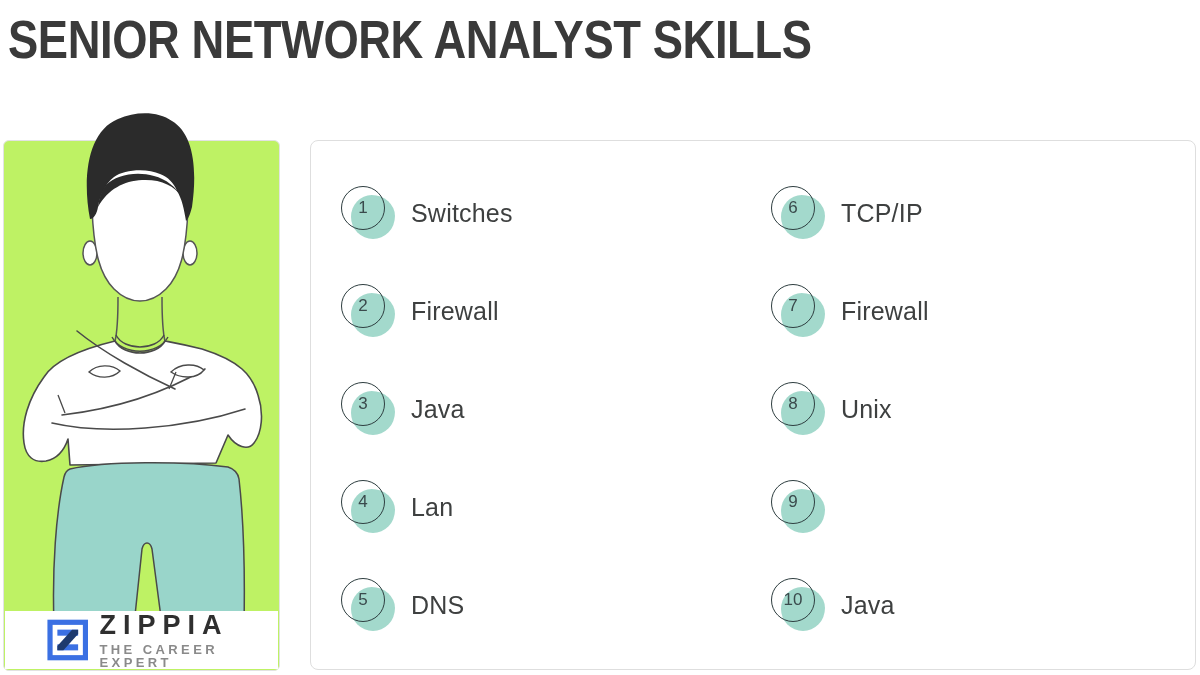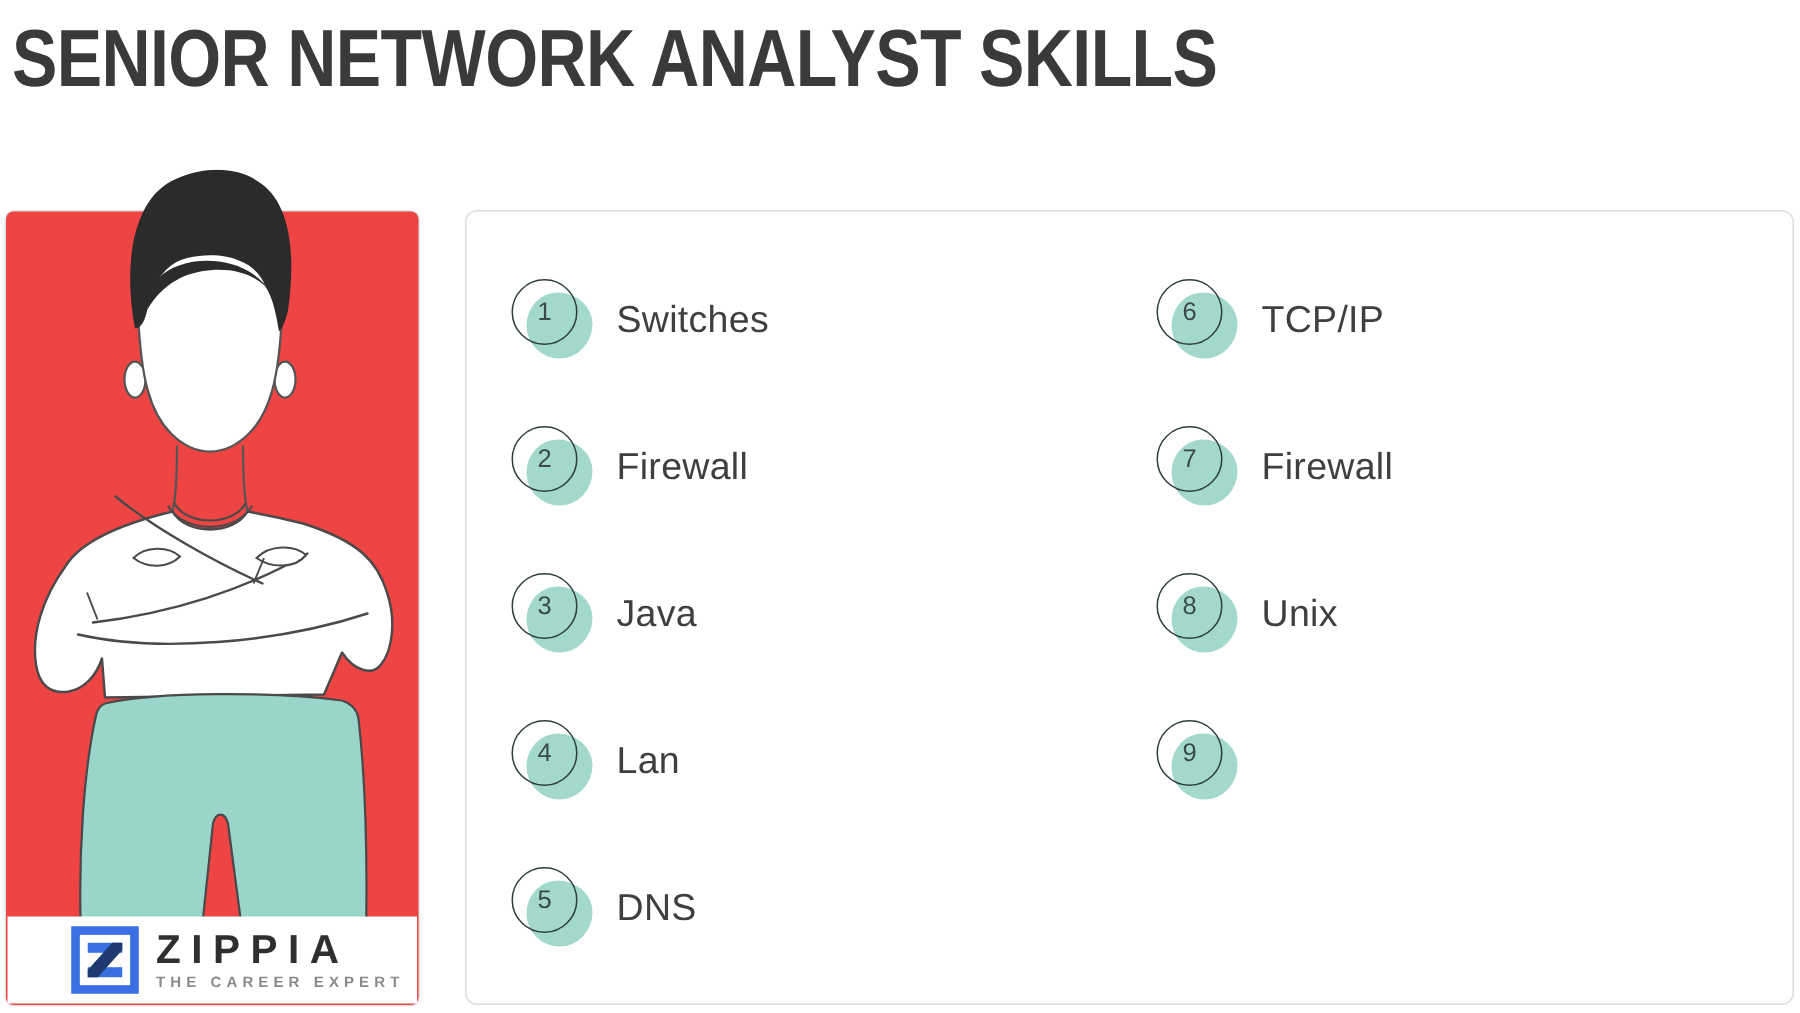--- a/index.html
+++ b/index.html
@@ -17,41 +17,41 @@
     font-size: 54px; font-weight: 800; color: #3a3a3a;
     letter-spacing: -0.5px; line-height: 1;
     display: inline-block;
     transform: scaleX(0.84); transform-origin: 0 50%;
     white-space: nowrap;
   }
   
   .person-card {
     position: absolute; left: 3px; top: 140px;
     width: 277px; height: 531px;
-    background: #ef4444;
+    background: #bef264;
     border: 1px solid #e2e2e2; border-radius: 6px;
   }
   .person-svg {
     position: absolute; left: 0px; top: -28px;
     width: 276px; height: 558px;
   }
   .logo-strip {
     position: absolute; left: 1px; bottom: 1px;
     width: 273px; height: 58px;
     background: #ffffff;
     display: flex; align-items: center;
     padding-left: 42px; gap: 11px;
   }
   .logo-text-block { display: flex; flex-direction: column; }
   .logo-brand {
     font-size: 27px; font-weight: 600; color: #2f2f2f;
     letter-spacing: 7px; line-height: 1;
   }
   .logo-tagline {
-    font-size: 10px; font-weight: 700; color: #8a8a8a;
+    font-size: 13px; font-weight: 700; color: #8a8a8a;
     letter-spacing: 3.4px; margin-top: 4px; line-height: 1;
   }
   
   .skills-panel {
     position: absolute; left: 310px; top: 140px;
     width: 886px; height: 530px;
     background: #ffffff;
     border: 1px solid #dedede; border-radius: 8px;
   }
   .skill-col { position: absolute; top: 45px; }
@@ -205,15 +205,24 @@
       <div class="skill-label">Unix</div>
     </div>
     <div class="skill-item">
       <div class="badge">
         <span class="blob"></span>
         <span class="ring">
             <span class="num">9</span>
           </span>
       </div>
     </div>
+    <div class="skill-item">
+      <div class="badge">
+        <span class="blob"></span>
+        <span class="ring">
+            <span class="num">10</span>
+          </span>
+      </div>
+      <div class="skill-label">Java</div>
+    </div>
   </div>
 
 </div>
 
 </body></html>

